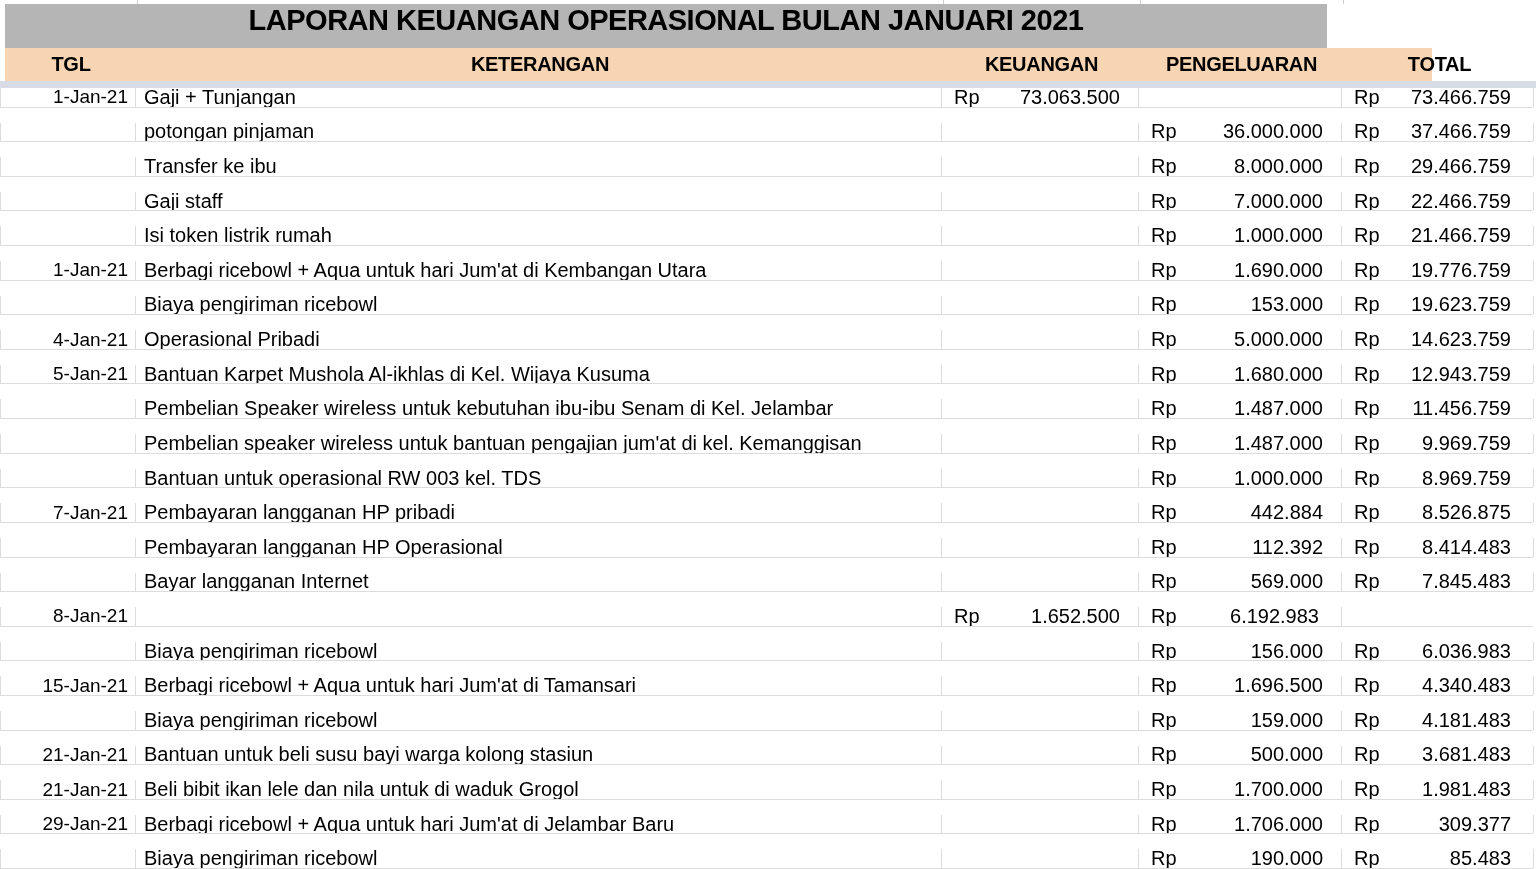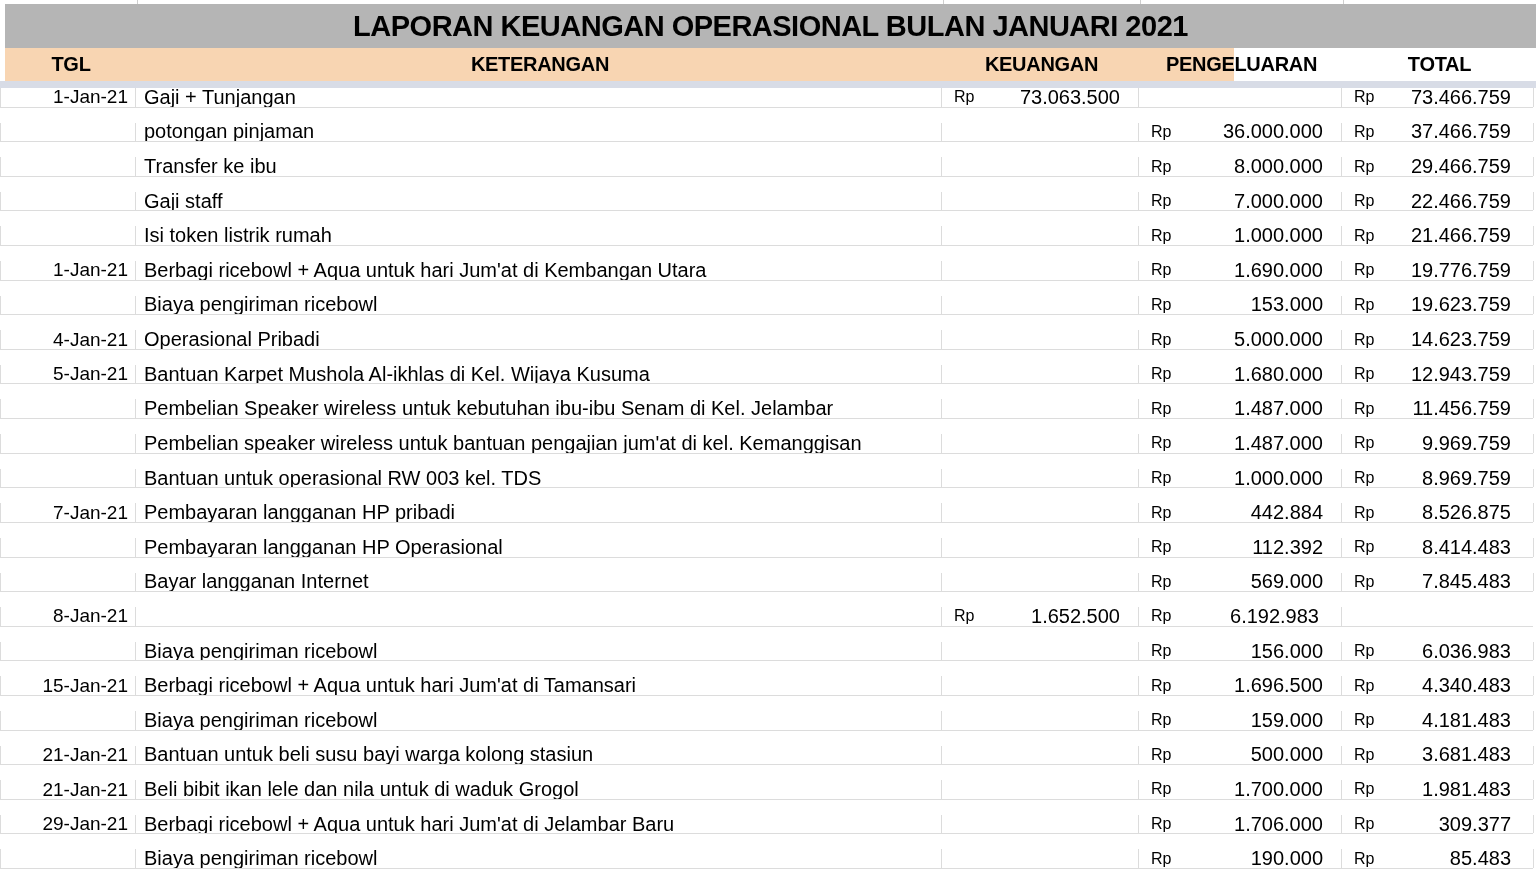--- a/index.html
+++ b/index.html
@@ -19,28 +19,28 @@
     overflow: hidden;
   }
   .screen { position: relative; width: 1536px; height: 869px; display: flex; flex-direction: column; }
 
   
   .topstrip { position: relative; height: 4px; width: 1533px; background: var(--page-bg); flex: 0 0 auto; }
   .topstrip .tick { position: absolute; top: 0; width: 1px; height: 4px; background: #cfcfcf; }
   .tick.t1 { left: 137px; } .tick.t2 { left: 943px; } .tick.t3 { left: 1140px; } .tick.t4 { left: 1343px; }
 
   .title-bar {
-    height: 44px; width: 1531px; margin-left: 5px; flex: 0 0 auto;
+    height: 44px; width: 1322px; margin-left: 5px; flex: 0 0 auto;
     background: var(--title-bg);
-    display: flex; align-items: center; justify-content: center;
+    display: flex; justify-content: center;
     font-weight: bold; font-size: 29px; letter-spacing: -0.5px;
   }
 
   .header-row {
-    height: 33px; width: 1229px; margin-left: 5px; flex: 0 0 auto;
+    height: 33px; width: 1427px; margin-left: 5px; flex: 0 0 auto;
     background: var(--header-bg);
     display: grid; grid-template-columns: 132px 806px 197px 203px 193px;
     align-items: center;
   }
   .header-cell { text-align: center; font-weight: bold; font-size: 20px; letter-spacing: -0.3px; }
 
   .header-divider { height: 7px; width: 1536px; background: var(--divider); flex: 0 0 auto; }
 
   .rows { flex: 1 1 auto; display: flex; flex-direction: column; width: 1533px; margin-left: 0; gap: 15px; }
   .row {
@@ -48,21 +48,21 @@
     display: grid; grid-template-columns: 135px 806px 197px 203px 192px;
     border-bottom: 1px solid var(--grid-line);
     border-left: 1px solid var(--grid-line);
     background: #ffffff;
   }
   .cell { display: flex; align-items: center; border-right: 1px solid var(--grid-line); font-size: 20px; overflow: hidden; white-space: nowrap; }
   .cell.tgl { justify-content: flex-end; padding-right: 7px; font-size: 19px; }
   .cell.ket { justify-content: flex-start; padding-left: 8px; }
   .cell.money { justify-content: space-between; padding: 0 18px 0 12px; }
   .cell.tot { padding-right: 22px; }
-  .cell .rp { font-size: 16px; }
+  .cell .rp { font-size: 20px; }
   .cell .amt { font-size: 20px; }
 </style>
 </head>
 <body>
 
 <div class="screen">
 
   <div class="topstrip">
     <div class="tick t1"></div>
     <div class="tick t2"></div>

